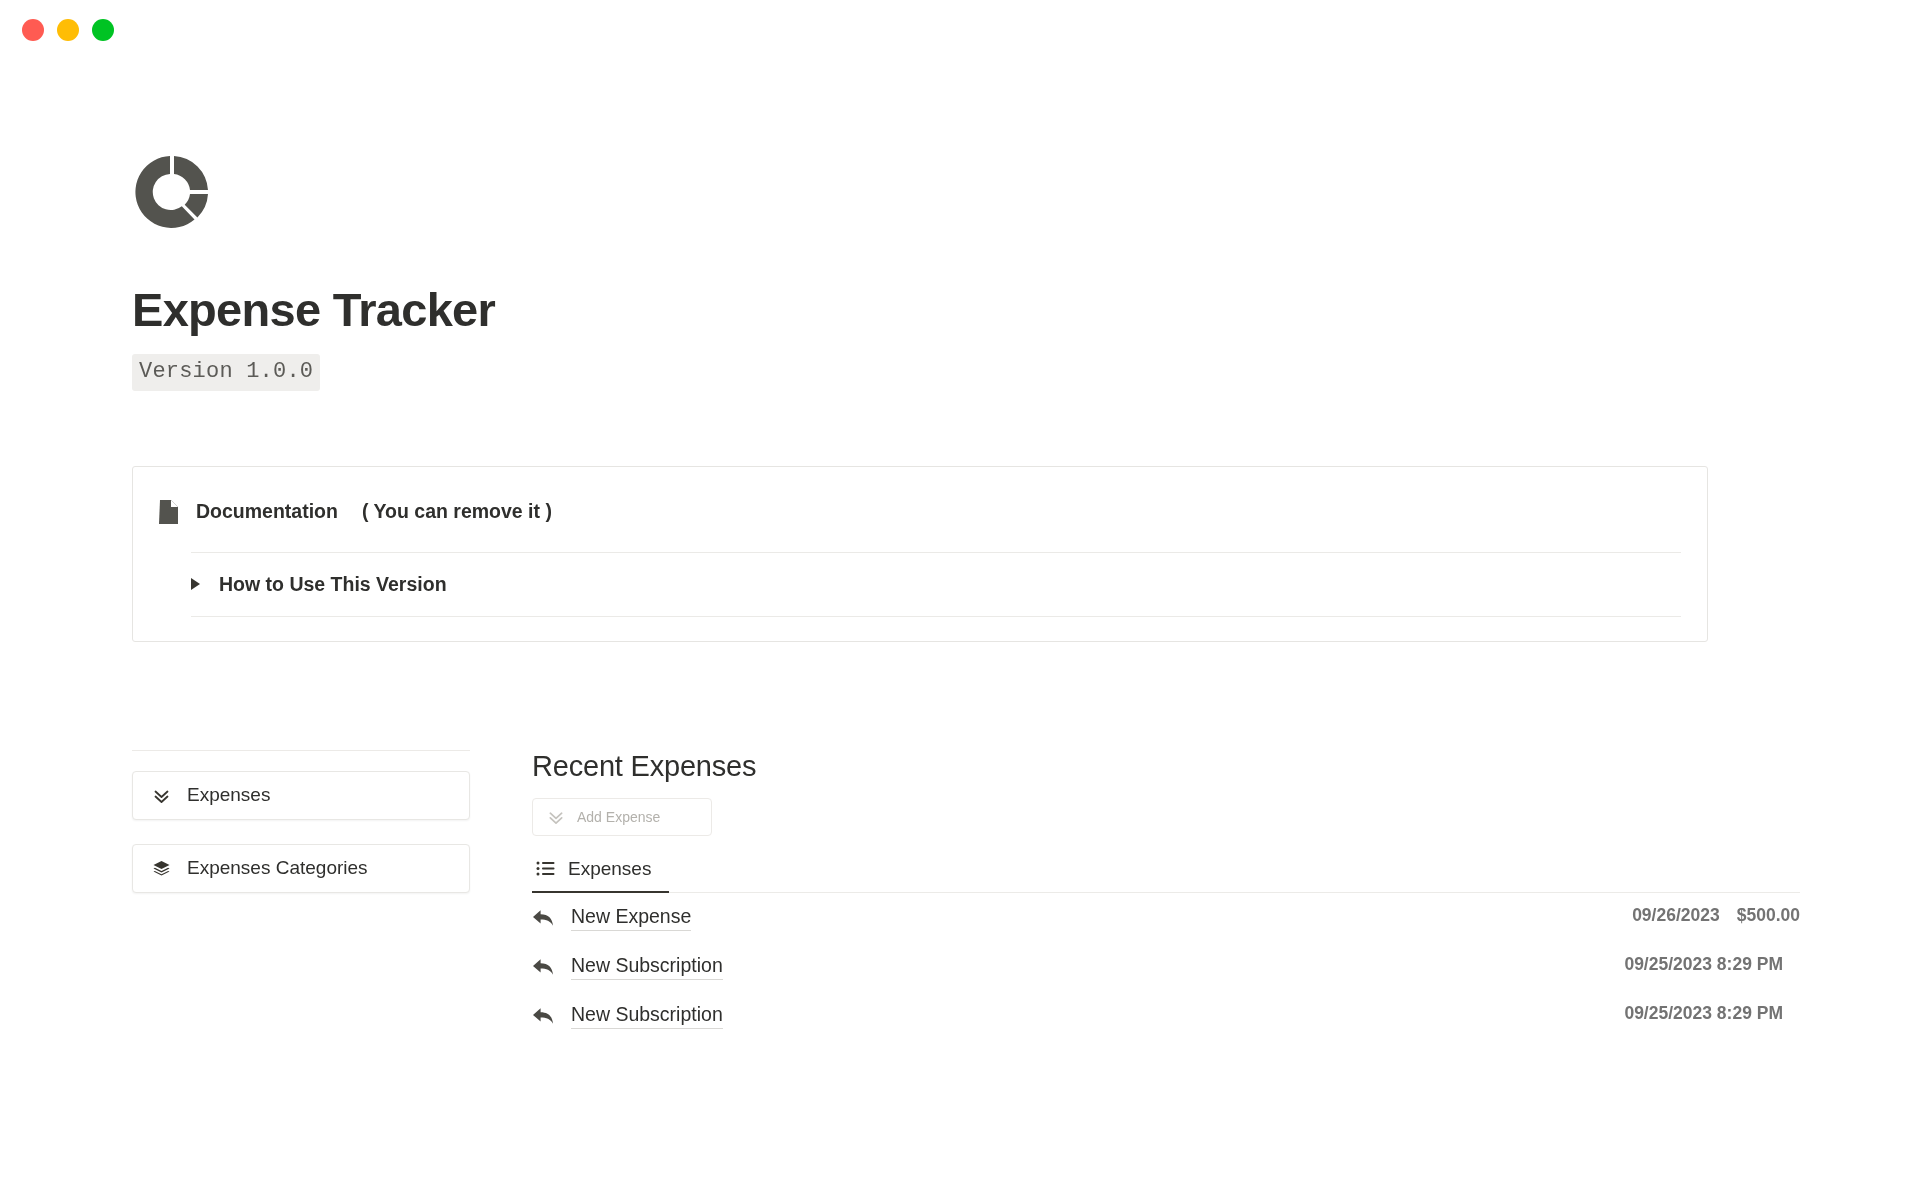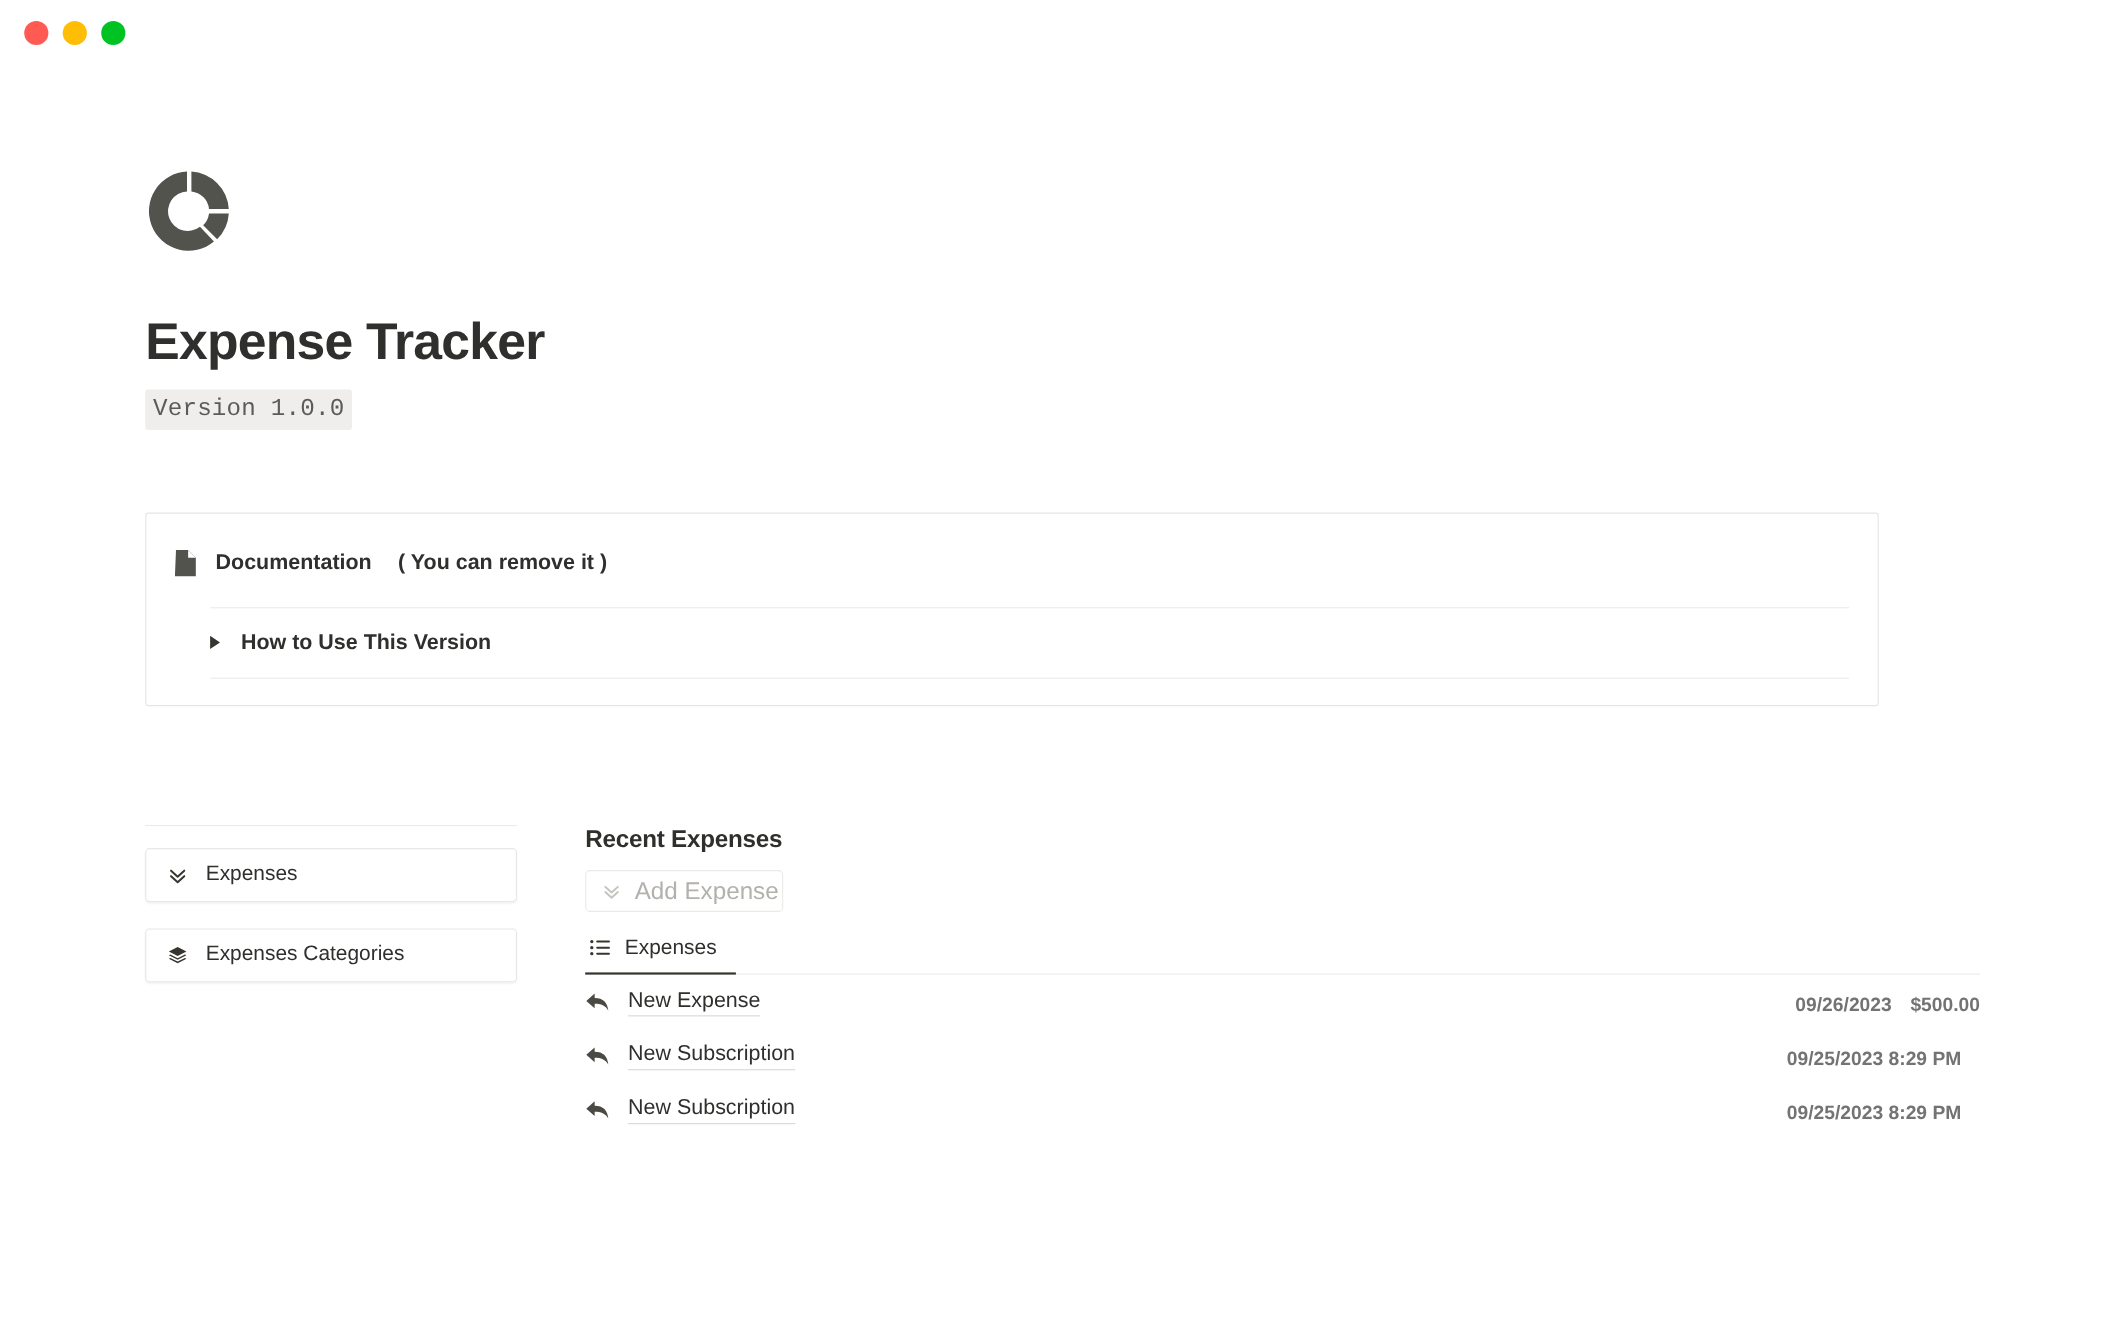--- a/index.html
+++ b/index.html
@@ -143,36 +143,36 @@
     font-size: 19px;
     color: #2f2f2d;
     background: #fff;
   }
   .nav-item + .nav-item { margin-top: 24px; }
 
   .dbl-chev, .layers-icon, .list-icon, .reply-icon { flex: none; display: block; }
 
   
   .main-title {
-    font-size: 22px;
-    font-weight: 700;
+    font-size: 29px;
+    font-weight: 400;
     color: #2f2f2d;
     letter-spacing: -0.2px;
   }
   .add-btn {
     margin-top: 15px;
     width: 180px;
     height: 38px;
     border: 1px solid #eceae7;
     border-radius: 4px;
     display: flex;
     align-items: center;
     gap: 12px;
     padding-left: 14px;
-    font-size: 22px;
+    font-size: 14px;
     color: #b3b1ac;
     background: #fff;
   }
 
   .tabs {
     margin-top: 22px;
     display: flex;
     align-items: flex-end;
     border-bottom: 1px solid #ecebe8;
   }
@@ -181,21 +181,21 @@
     align-items: center;
     gap: 13px;
     padding: 0 18px 11px 4px;
     font-size: 19px;
     color: #2f2f2d;
   }
   .tab.active { border-bottom: 2.5px solid #37352f; margin-bottom: -1px; }
 
   .row {
     display: flex;
-    align-items: flex-end;
+    align-items: flex-start;
     padding: 12px 0 11px 0;
     font-size: 19.5px;
     color: #2f2f2d;
   }
   .row-name {
     display: flex;
     align-items: center;
     gap: 17px;
   }
   .row-name .label {

